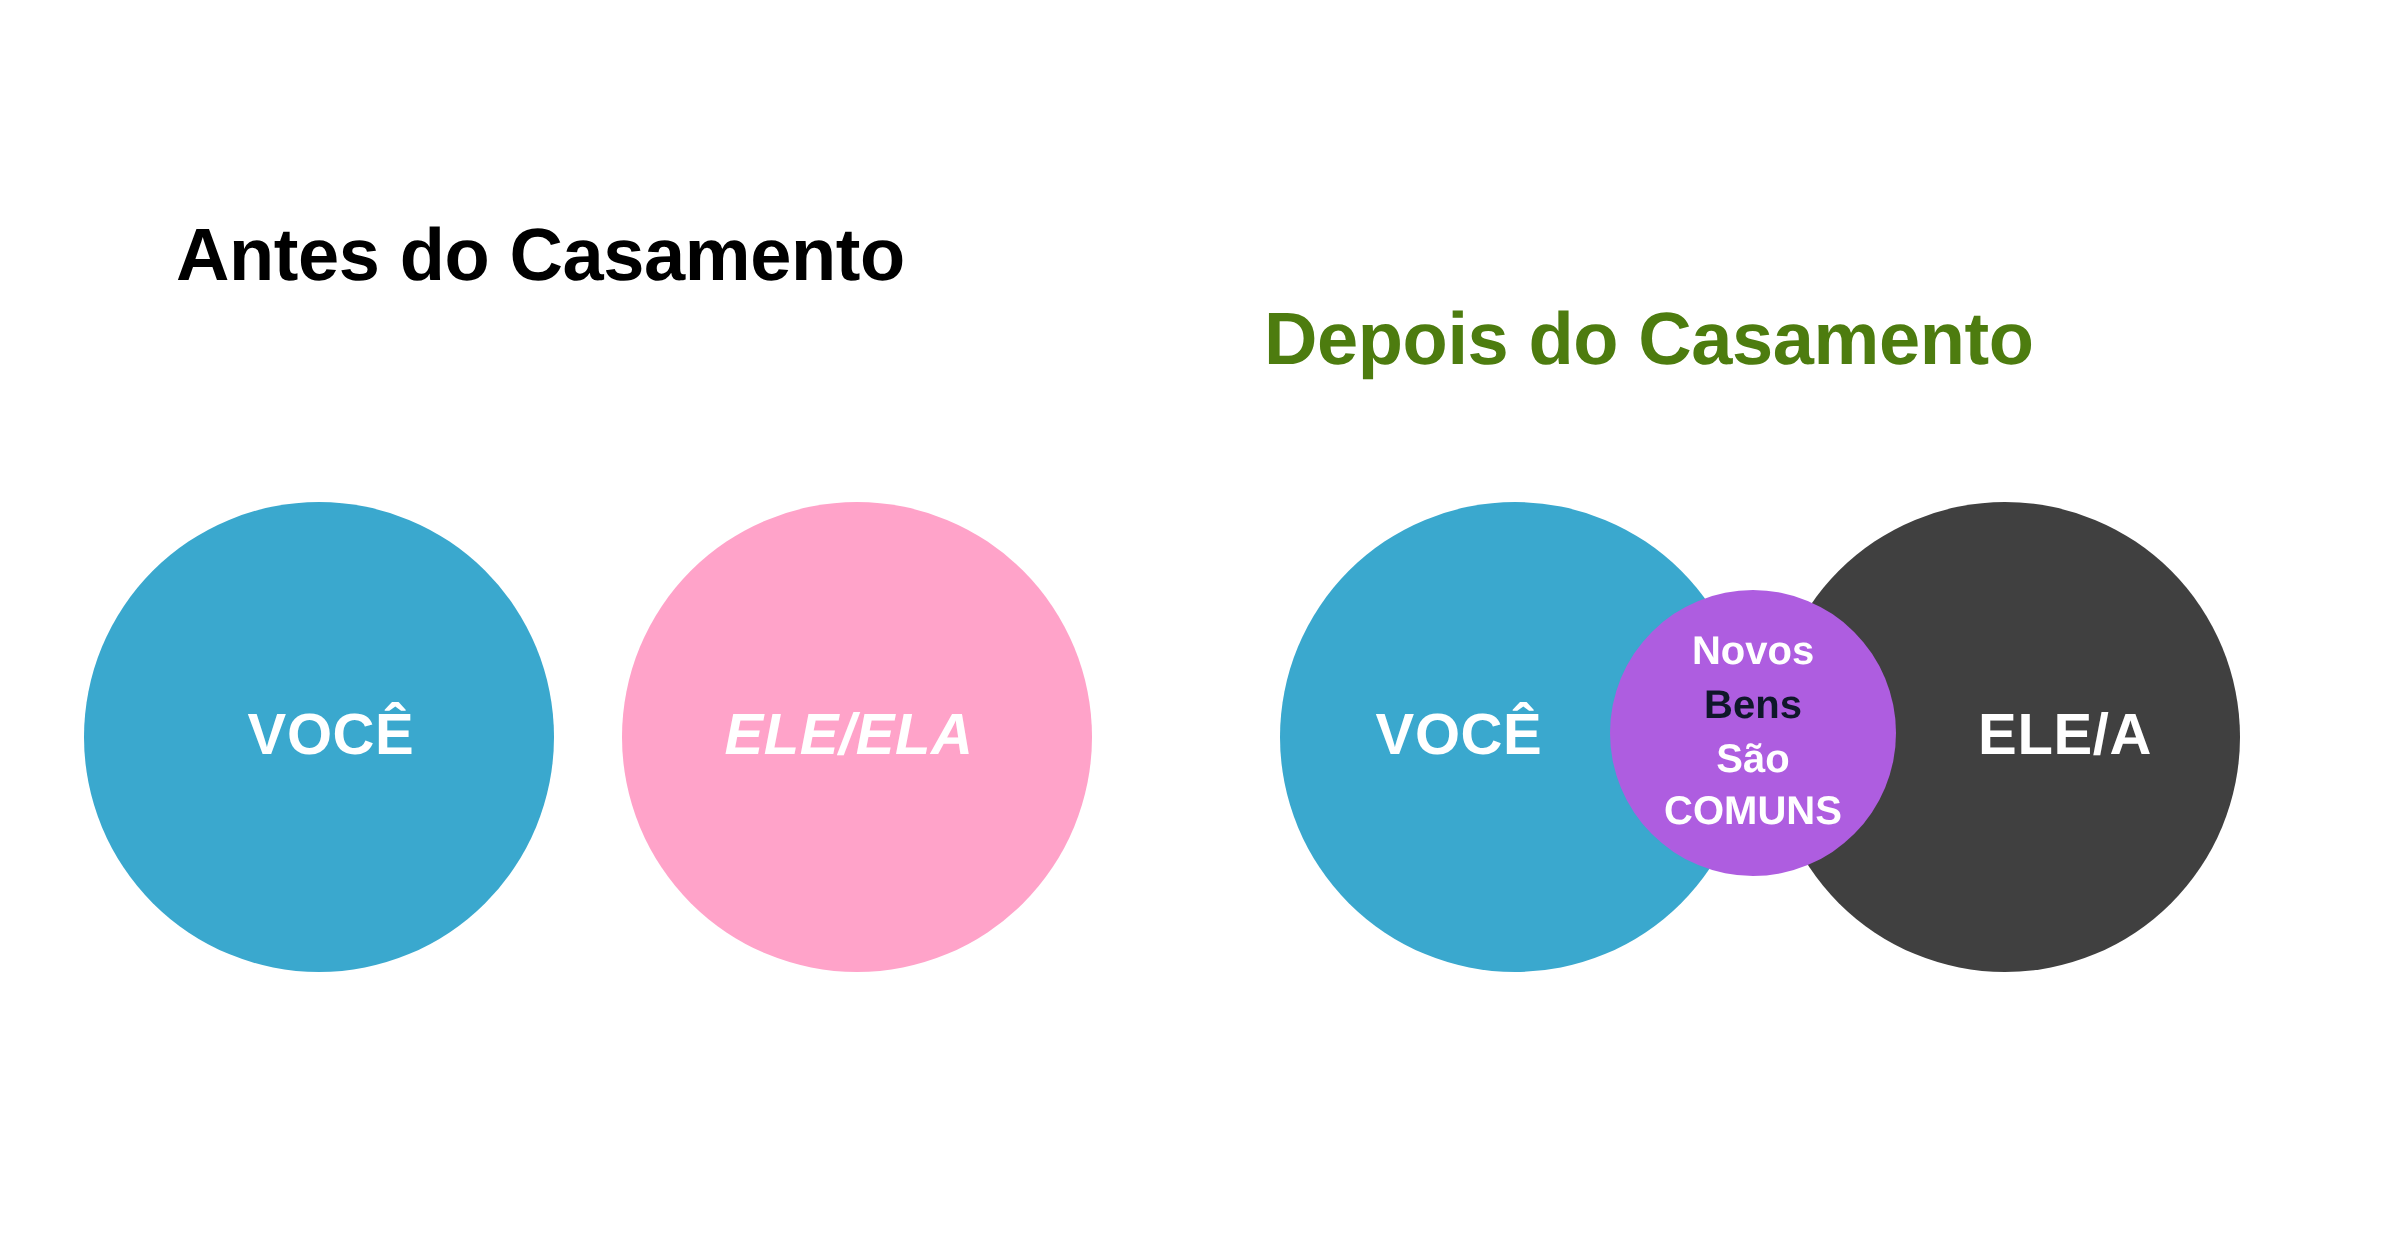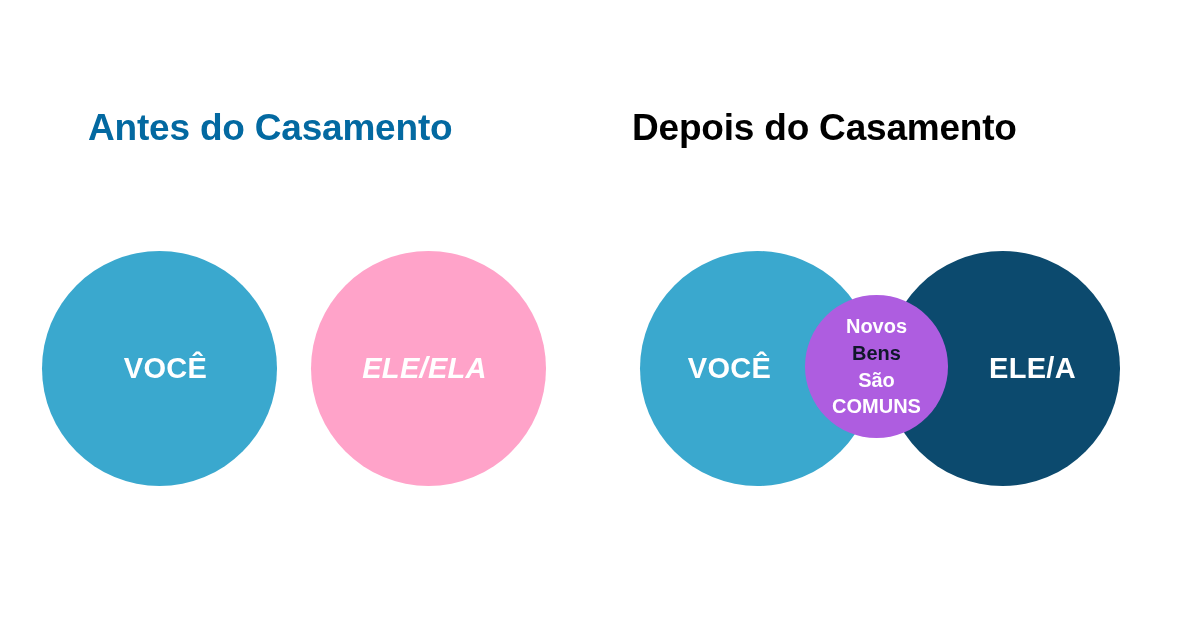--- a/index.html
+++ b/index.html
@@ -93,37 +93,37 @@
     line-height: 1.33;
     text-align: left;
     white-space: nowrap;
   }
 </style>
 </head>
 <body style="background: rgb(255, 255, 255);">
 
 <div class="canvas">
 
-  <div class="panel-title" id="title-before" style="color: #0369a1;">Antes do Casamento</div>
+  <div class="panel-title" id="title-before" style="color: #000000;">Antes do Casamento</div>
 
   <div class="circle" id="circle-before-you" style="background: rgb(58, 168, 206);">
     <span class="circle-label" style="color: rgb(255, 255, 255);">VOCÊ</span>
   </div>
 
   <div class="circle" id="circle-before-partner" style="background: rgb(255, 163, 201);">
     <span class="circle-label" style="color: rgb(255, 255, 255); font-style: italic;">ELE/ELA</span>
   </div>
 
-  <div class="panel-title" id="title-after" style="color: #000000;">Depois do Casamento</div>
+  <div class="panel-title" id="title-after" style="color: #4d7c0f; margin-top: 42px;">Depois do Casamento</div>
 
   <div class="circle" id="circle-after-you" style="background: rgb(58, 168, 206);">
     <span class="circle-label" style="color: rgb(255, 255, 255);">VOCÊ</span>
   </div>
 
-  <div class="circle" id="circle-after-partner" style="background: #0c4a6e;">
+  <div class="circle" id="circle-after-partner" style="background: #404040;">
     <span class="circle-label" style="color: rgb(255, 255, 255);">ELE/A</span>
   </div>
 
   <div class="circle" id="circle-shared" style="background: rgb(174, 93, 224);">
     <span class="shared-line" style="color: rgb(255, 255, 255);">Novos</span>
     <span class="shared-line" style="color: #0f172a;">Bens</span>
     <span class="shared-line" style="color: #ffffff;">São</span>
     <span class="shared-line" style="color: rgb(255, 255, 255);">COMUNS</span>
   </div>
 

